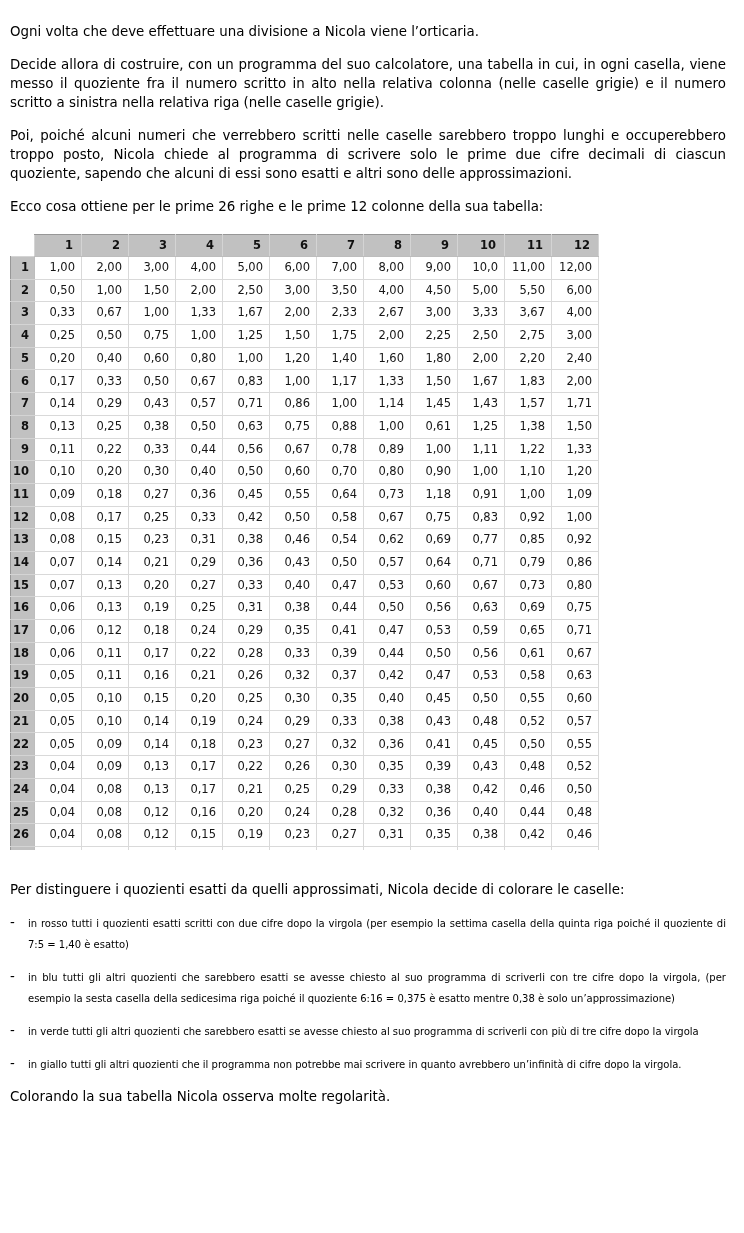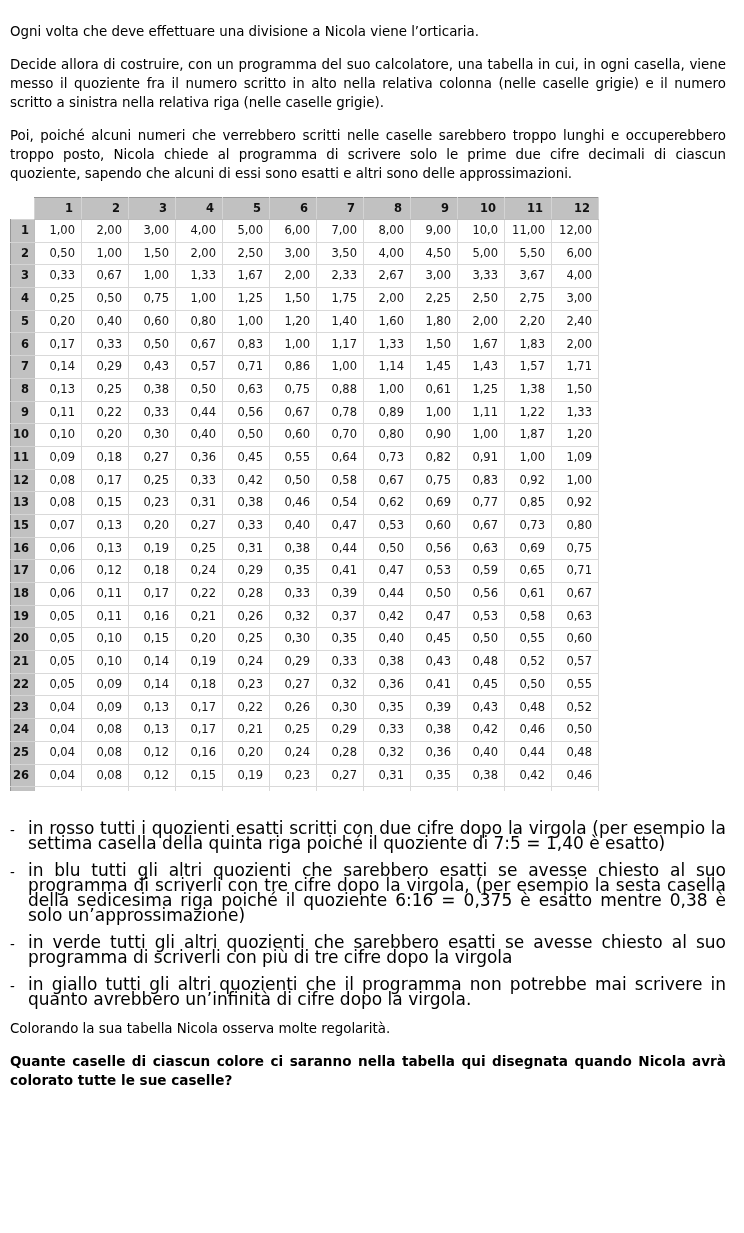--- a/index.html
+++ b/index.html
@@ -40,39 +40,40 @@
     height:22.7px;background:#ffffff;color:#161616;
     text-align:right;padding:0 6px 0 0;
     border:1px solid #d9d9d9;
   }
   tr.stub th.rh{height:4px;border-bottom:none;}
   tr.stub td.qc{height:4px;border-bottom:none;background:#fff;}
 
   
   .bullet{display:flex;margin:0 0 12px 0;}
   .dash{flex:0 0 18px;font-size:13.4px;line-height:19px;}
-  .btext{flex:1;font-size:17px;line-height:15px;text-align:justify;}
+  .btext{flex:1;font-size:10px;line-height:21px;text-align:justify;}
 
   .closing{margin-bottom:14px;}
   .question{
     font-size:13.6px;line-height:19.5px;font-weight:bold;
     text-align:justify;margin:0;
   }
 </style>
 </head>
 <body>
 
 <div class="page">
 
   <p class="para">Ogni volta che deve effettuare una divisione a Nicola viene l’orticaria.</p>
 
   <p class="para">Decide allora di costruire, con un programma del suo calcolatore, una tabella in cui, in ogni casella, viene messo il quoziente fra il numero scritto in alto nella relativa colonna (nelle caselle grigie) e il numero scritto a sinistra nella relativa riga (nelle caselle grigie).</p>
 
   <p class="para">Poi, poiché alcuni numeri che verrebbero scritti nelle caselle sarebbero troppo lunghi e occuperebbero troppo posto, Nicola chiede al programma di scrivere solo le prime due cifre decimali di ciascun quoziente, sapendo che alcuni di essi sono esatti e altri sono delle approssimazioni.</p>
 
+  <p class="para intro lead-table">Ecco cosa ottiene per le prime 26 righe e le prime 12 colonne della sua tabella:</p>
 
   <div class="tablewrap">
     <table class="quot">
       <thead>
         <tr>
           <th class="corner"></th>
         <th class="ch">1</th>
             <th class="ch">2</th>
             <th class="ch">3</th>
             <th class="ch">4</th>
@@ -227,34 +228,34 @@
             <td class="qc">0,10</td>
             <td class="qc">0,20</td>
             <td class="qc">0,30</td>
             <td class="qc">0,40</td>
             <td class="qc">0,50</td>
             <td class="qc">0,60</td>
             <td class="qc">0,70</td>
             <td class="qc">0,80</td>
             <td class="qc">0,90</td>
             <td class="qc">1,00</td>
-            <td class="qc">1,87</td>
+            <td class="qc">1,10</td>
             <td class="qc">1,20</td>
           </tr>
           <tr>
             <th class="rh">11</th>
             <td class="qc">0,09</td>
             <td class="qc">0,18</td>
             <td class="qc">0,27</td>
             <td class="qc">0,36</td>
             <td class="qc">0,45</td>
             <td class="qc">0,55</td>
             <td class="qc">0,64</td>
             <td class="qc">0,73</td>
-            <td class="qc">0,82</td>
+            <td class="qc">1,18</td>
             <td class="qc">0,91</td>
             <td class="qc">1,00</td>
             <td class="qc">1,09</td>
           </tr>
           <tr>
             <th class="rh">12</th>
             <td class="qc">0,08</td>
             <td class="qc">0,17</td>
             <td class="qc">0,25</td>
             <td class="qc">0,33</td>
@@ -276,20 +277,35 @@
             <td class="qc">0,38</td>
             <td class="qc">0,46</td>
             <td class="qc">0,54</td>
             <td class="qc">0,62</td>
             <td class="qc">0,69</td>
             <td class="qc">0,77</td>
             <td class="qc">0,85</td>
             <td class="qc">0,92</td>
           </tr>
           <tr>
+            <th class="rh">14</th>
+            <td class="qc">0,07</td>
+            <td class="qc">0,14</td>
+            <td class="qc">0,21</td>
+            <td class="qc">0,29</td>
+            <td class="qc">0,36</td>
+            <td class="qc">0,43</td>
+            <td class="qc">0,50</td>
+            <td class="qc">0,57</td>
+            <td class="qc">0,64</td>
+            <td class="qc">0,71</td>
+            <td class="qc">0,79</td>
+            <td class="qc">0,86</td>
+          </tr>
+          <tr>
             <th class="rh">15</th>
             <td class="qc">0,07</td>
             <td class="qc">0,13</td>
             <td class="qc">0,20</td>
             <td class="qc">0,27</td>
             <td class="qc">0,33</td>
             <td class="qc">0,40</td>
             <td class="qc">0,47</td>
             <td class="qc">0,53</td>
             <td class="qc">0,60</td>
@@ -474,20 +490,21 @@
             <td class="qc"></td>
             <td class="qc"></td>
             <td class="qc"></td>
             <td class="qc"></td>
             <td class="qc"></td>
           </tr>
         </tbody>
     </table>
   </div>
 
+  <p class="para">Per distinguere i quozienti esatti da quelli approssimati, Nicola decide di colorare le caselle:</p>
 
   <div class="bullet">
     <span class="dash">-</span>
     <div class="btext">in rosso tutti i quozienti esatti scritti con due cifre dopo la virgola (per esempio la settima casella della quinta riga poiché il quoziente di 7:5 = 1,40 è esatto)</div>
   </div>
 
   <div class="bullet">
     <span class="dash">-</span>
     <div class="btext">in blu tutti gli altri quozienti che sarebbero esatti se avesse chiesto al suo programma di scriverli con tre cifre dopo la virgola, (per esempio la sesta casella della sedicesima riga poiché il quoziente 6:16 = 0,375 è esatto mentre 0,38 è solo un’approssimazione)</div>
   </div>
@@ -497,15 +514,14 @@
     <div class="btext">in verde tutti gli altri quozienti che sarebbero esatti se avesse chiesto al suo programma di scriverli con più di tre cifre dopo la virgola</div>
   </div>
 
   <div class="bullet">
     <span class="dash">-</span>
     <div class="btext">in giallo tutti gli altri quozienti che il programma non potrebbe mai scrivere in quanto avrebbero un’infinità di cifre dopo la virgola.</div>
   </div>
 
   <p class="para closing">Colorando la sua tabella Nicola osserva molte regolarità.</p>
 
-  <p class="question">Quante caselle di ciascun colore ci saranno nella tabella qui disegnata quando Nicola avrà colorato tutte le sue caselle?</p>
 
 </div>
 
 </body></html>

